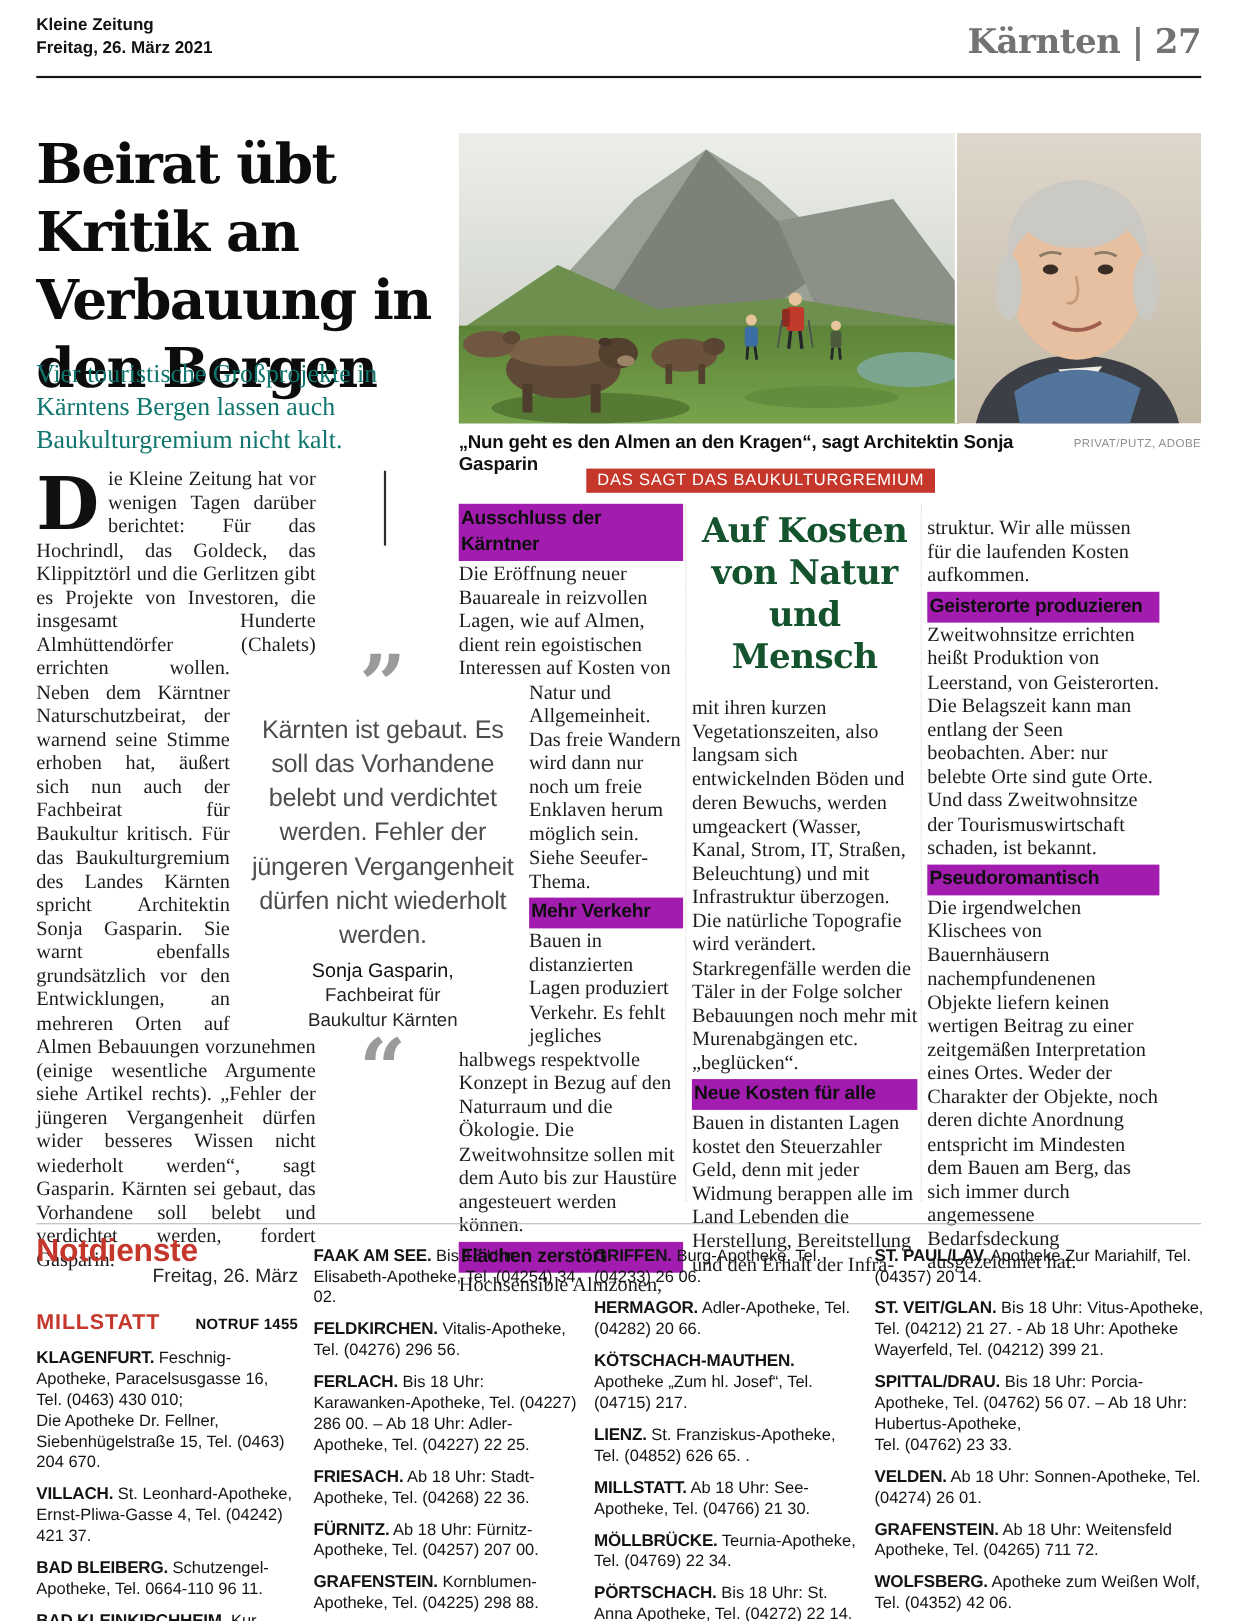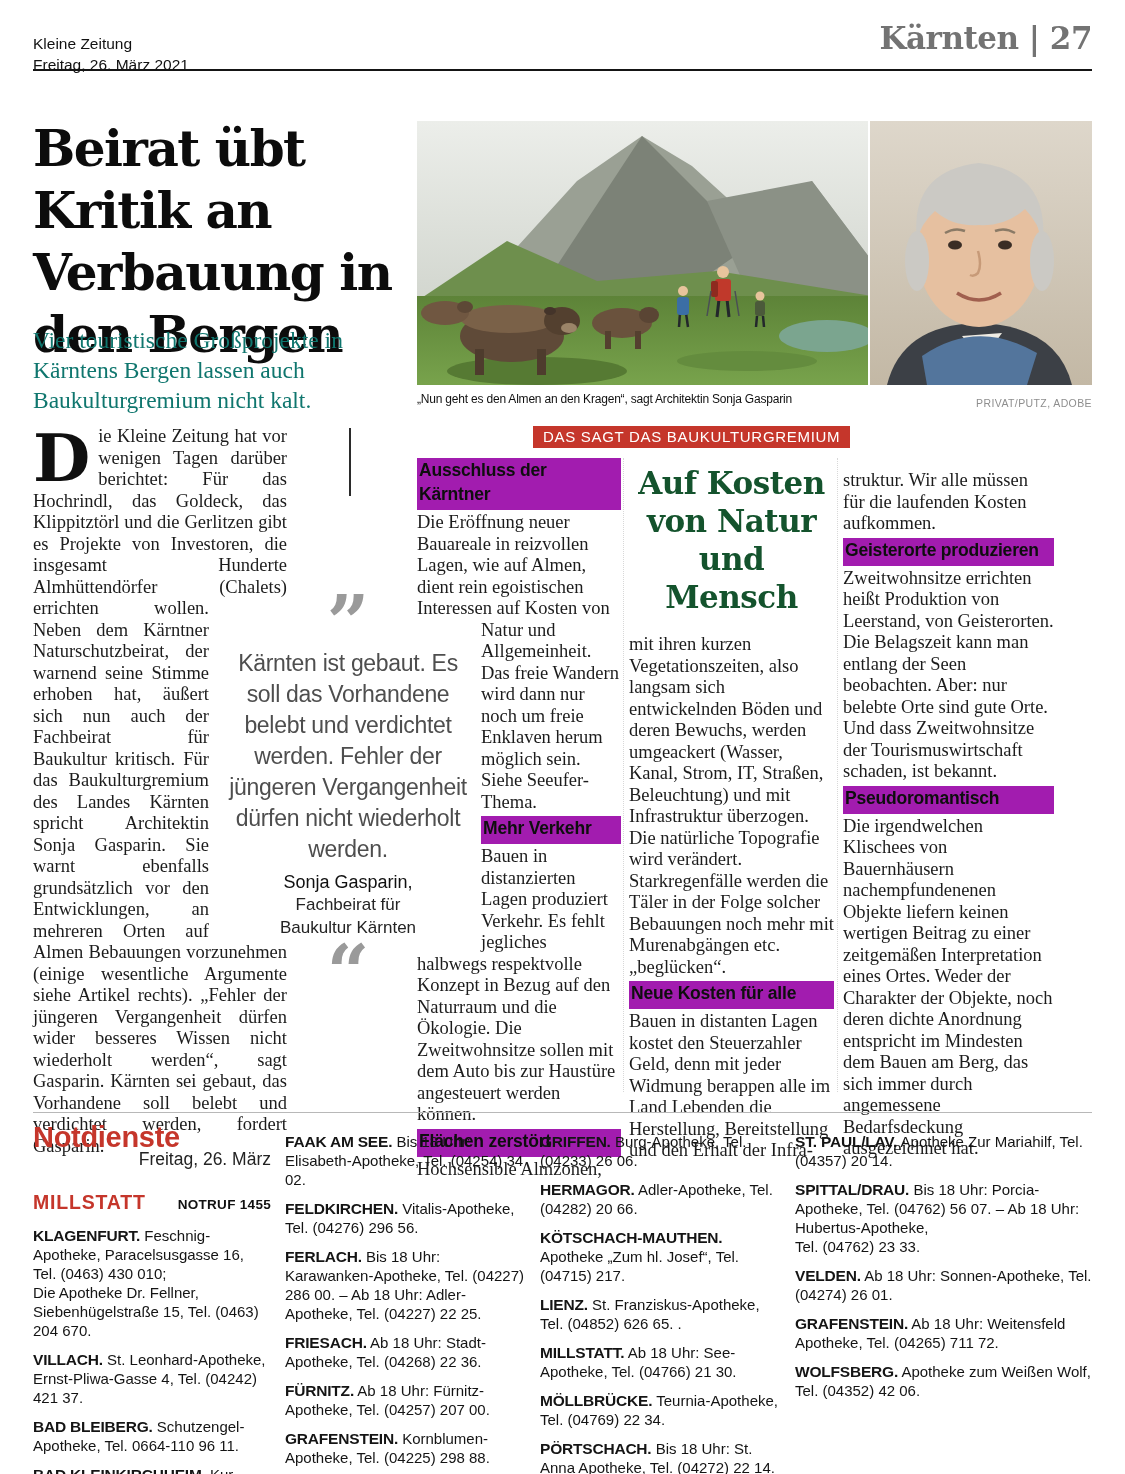--- a/index.html
+++ b/index.html
@@ -1,30 +1,30 @@
 <!DOCTYPE html>
 <html lang="de"><head>
 <meta charset="utf-8">
 <style>
   html,body{margin:0;padding:0;background:#ffffff;}
   body{width:1125px;height:1474px;position:relative;font-family:"Liberation Sans",sans-serif;color:#1a1a1a;overflow:hidden;}
   .abs{position:absolute;}
 
   
-  .hdr-left{left:33px;top:33px;font-size:15.5px;line-height:1.38;color:#121212;}
+  .hdr-left{left:33px;top:12px;font-size:15.5px;line-height:1.38;color:#121212;font-weight:bold;}
   .hdr-right{right:33px;top:20px;font-family:"DejaVu Serif",serif;font-weight:bold;font-size:31px;color:#737373;letter-spacing:-0.5px;}
   .hdr-rule{left:33px;width:1059px;top:69px;height:2px;background:#151515;}
 
   
   .headline{left:33px;top:118px;width:392px;font-family:"DejaVu Serif",serif;font-weight:800;font-size:50px;line-height:62px;letter-spacing:-1.5px;color:#0c0c0c;}
   .subhead{left:33px;top:325px;width:378px;font-family:Liberation Serif, serif;font-size:23.5px;line-height:30px;color:#0f766e;}
 
   .photo{left:417px;top:121px;width:675px;height:264px;}
   .caption-row{left:417px;top:392px;width:675px;display:flex;align-items:flex-start;}
-  .caption{font-weight:normal;font-size:12px;color:#101010;letter-spacing:-0.2px;}
+  .caption{font-weight:bold;font-size:17px;color:#101010;letter-spacing:-0.2px;}
   .credit{margin-left:auto;font-size:10.5px;color:#8e8e8e;letter-spacing:.4px;padding-top:5px;white-space:nowrap;}
 
   .banner{left:533px;top:426px;background:#c5362b;color:#fff;font-weight:normal;font-size:15px;letter-spacing:.7px;padding:2px 10px 3px;white-space:nowrap;}
   .tick{left:349px;top:428px;width:2px;height:68px;background:#2b2b2b;}
   .vsep{width:0;border-left:1px dotted #d8d8d8;top:458px;height:634px;}
   .vsep1{left:623px;} .vsep2{left:837px;}
 
   .serif-body{font-family:"Liberation Serif",serif;font-size:18.5px;line-height:21.5px;color:#1c1c1c;}
   .just{text-align:justify;}
   .col1{left:33px;top:426px;width:254px;}
@@ -249,18 +249,19 @@
   <p class="nd-entry"><b>HERMAGOR.</b> <span class="info">Adler-Apotheke, Tel. (04282) 20 66.</span></p>
   <p class="nd-entry"><b>KÖTSCHACH-MAUTHEN.</b> <span class="info">Apotheke „Zum hl. Josef“, Tel. (04715) 217.</span></p>
   <p class="nd-entry"><b>LIENZ.</b> <span class="info">St. Franziskus-Apotheke, Tel. (04852) 626 65. .</span></p>
   <p class="nd-entry"><b>MILLSTATT.</b> <span class="info">Ab 18 Uhr: See-Apotheke, Tel. (04766) 21 30.</span></p>
   <p class="nd-entry"><b>MÖLLBRÜCKE.</b> <span class="info">Teurnia-Apotheke, Tel. (04769) 22 34.</span></p>
   <p class="nd-entry"><b>PÖRTSCHACH.</b> <span class="info">Bis 18 Uhr: St. Anna Apotheke, Tel. (04272) 22 14.</span></p>
 </div>
 
 <div class="abs nd-col ndc4">
   <p class="nd-entry"><b>ST. PAUL/LAV.</b> <span class="info">Apotheke Zur Mariahilf, Tel. (04357) 20 14.</span></p>
+  <p class="nd-entry"><b>ST. VEIT/GLAN.</b> <span class="info">Bis 18 Uhr: Vitus-Apotheke, Tel. (04212) 21 27. - Ab 18 Uhr: Apotheke Wayerfeld, Tel. (04212) 399 21.</span></p>
   <p class="nd-entry"><b>SPITTAL/DRAU.</b> <span class="info">Bis 18 Uhr: Porcia-Apotheke, Tel. (04762) 56 07. – Ab 18 Uhr: Hubertus-Apotheke,
 Tel. (04762) 23 33.</span></p>
   <p class="nd-entry"><b>VELDEN.</b> <span class="info">Ab 18 Uhr: Sonnen-Apotheke, Tel. (04274) 26 01.</span></p>
   <p class="nd-entry"><b>GRAFENSTEIN.</b> <span class="info">Ab 18 Uhr: Weitensfeld Apotheke, Tel. (04265) 711 72.</span></p>
   <p class="nd-entry"><b>WOLFSBERG.</b> <span class="info">Apotheke zum Weißen Wolf, Tel. (04352) 42 06.</span></p>
 </div>
 
 </body></html>

